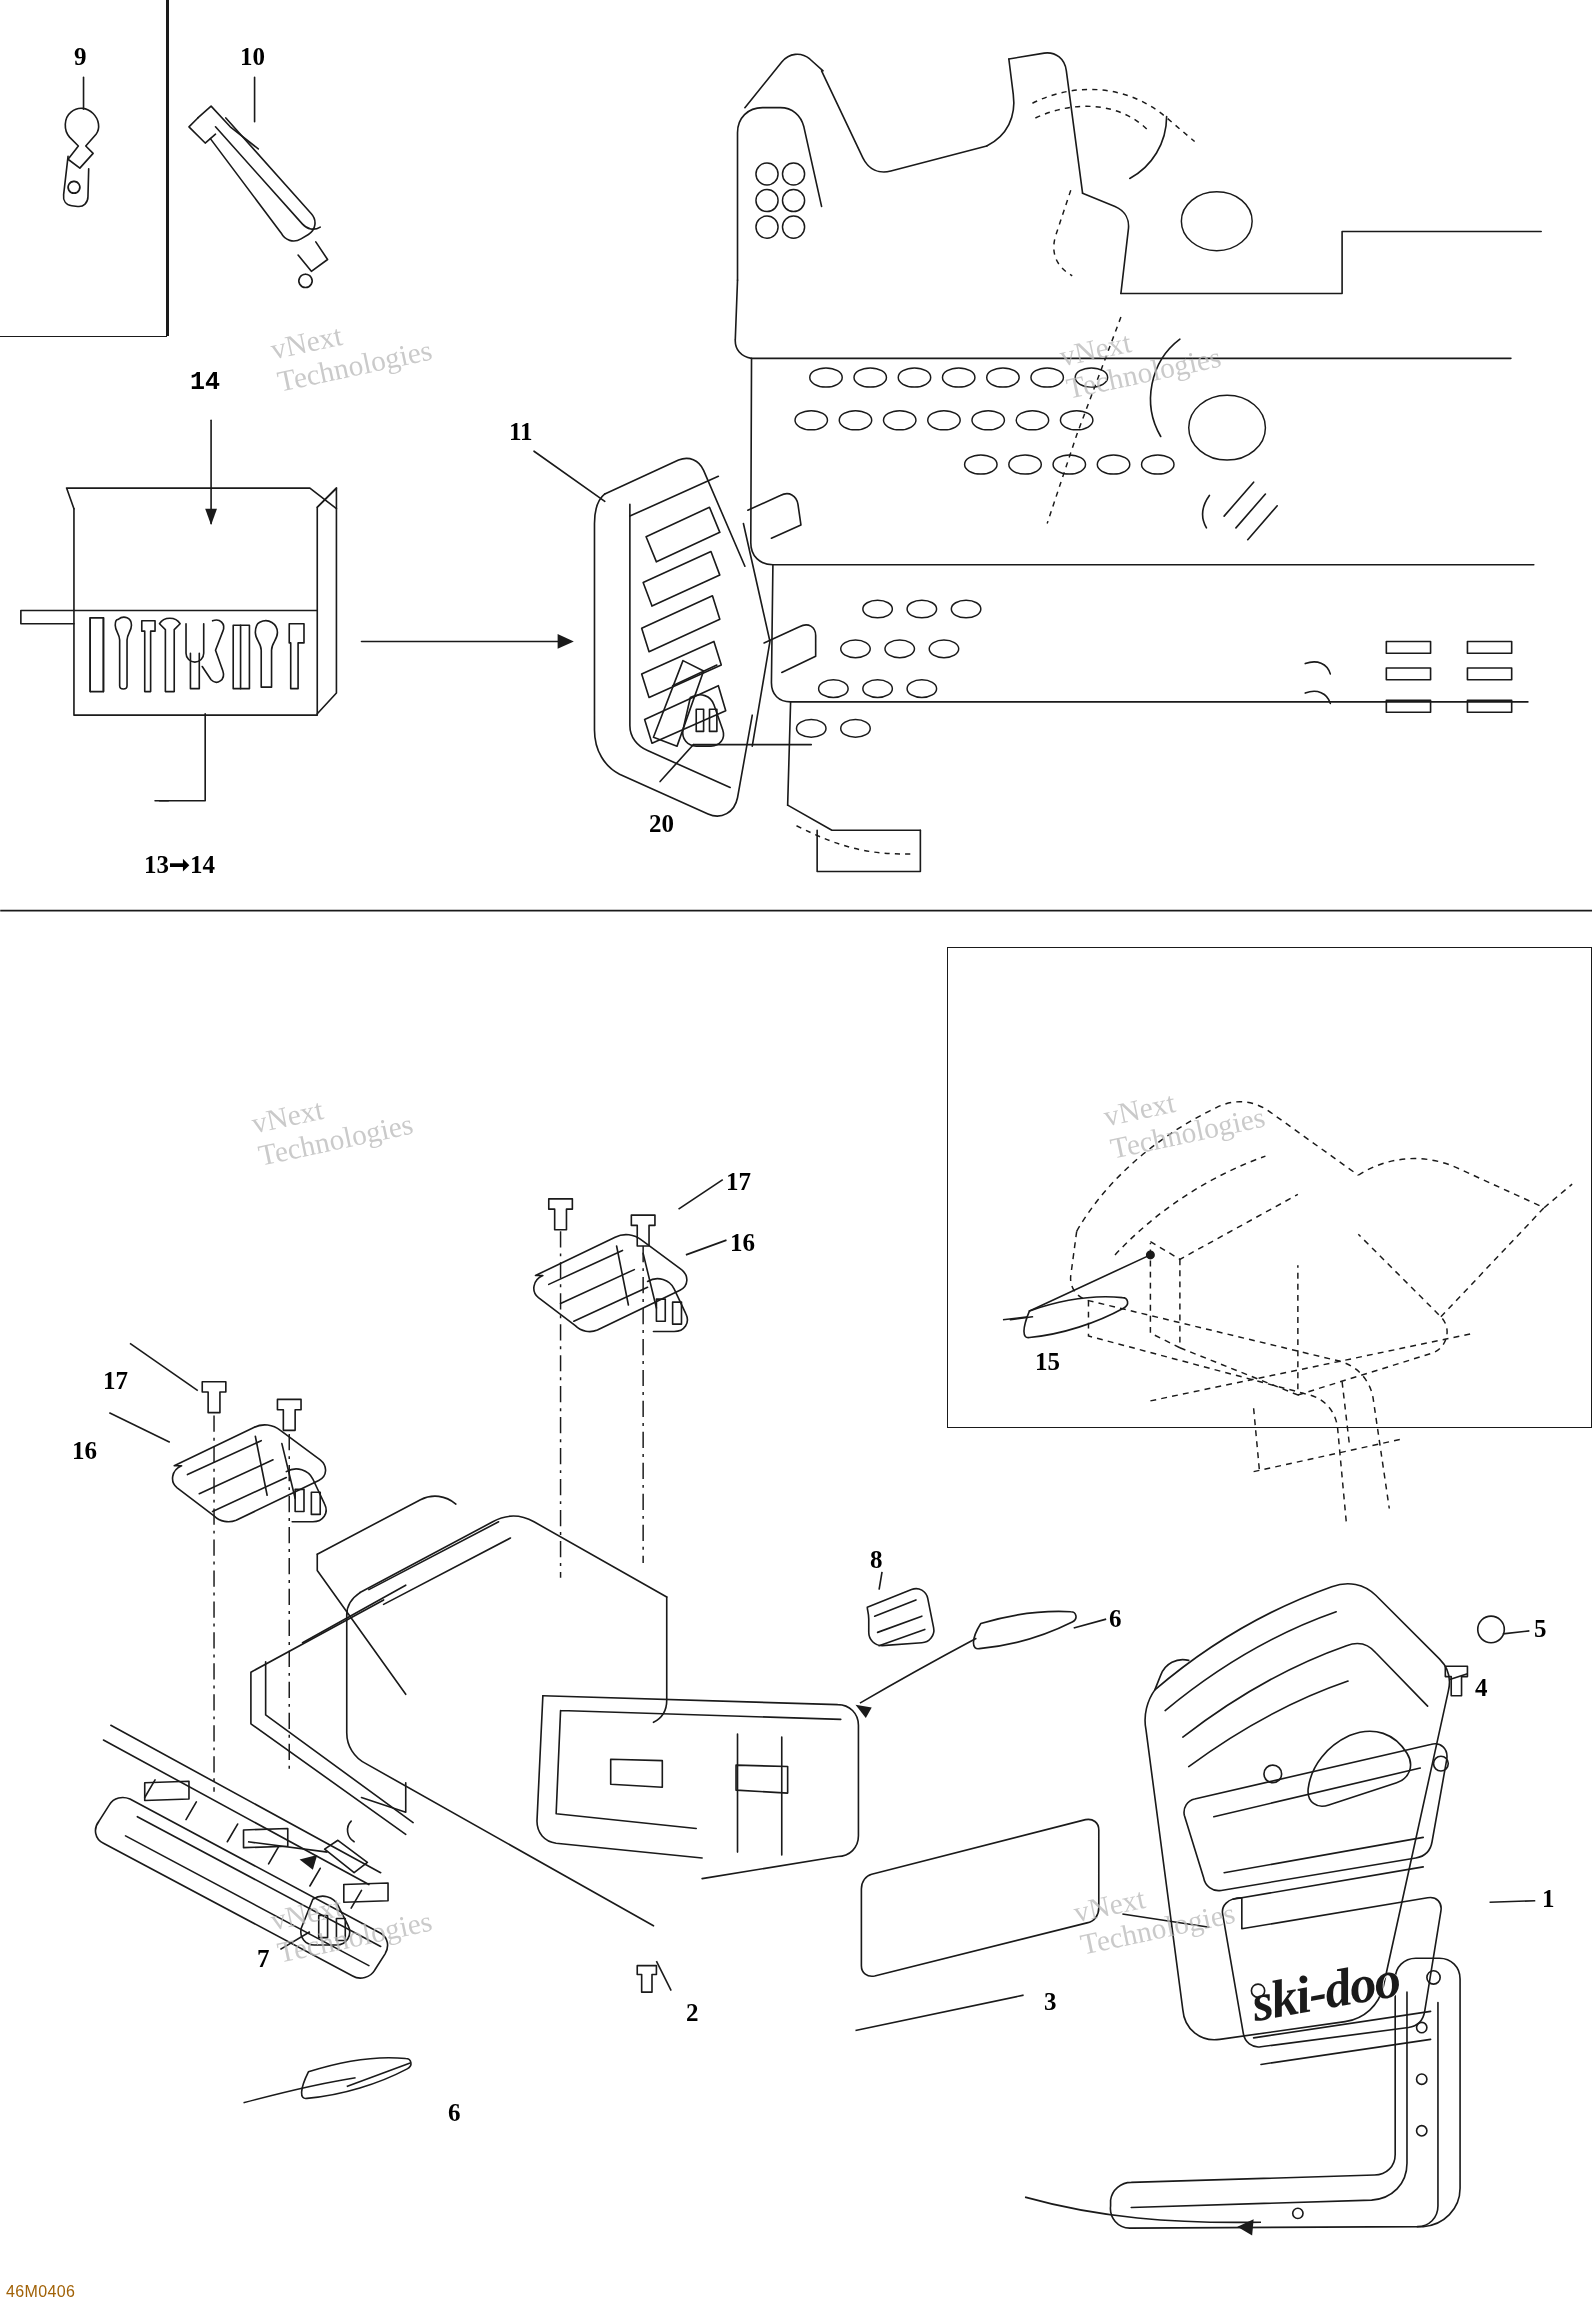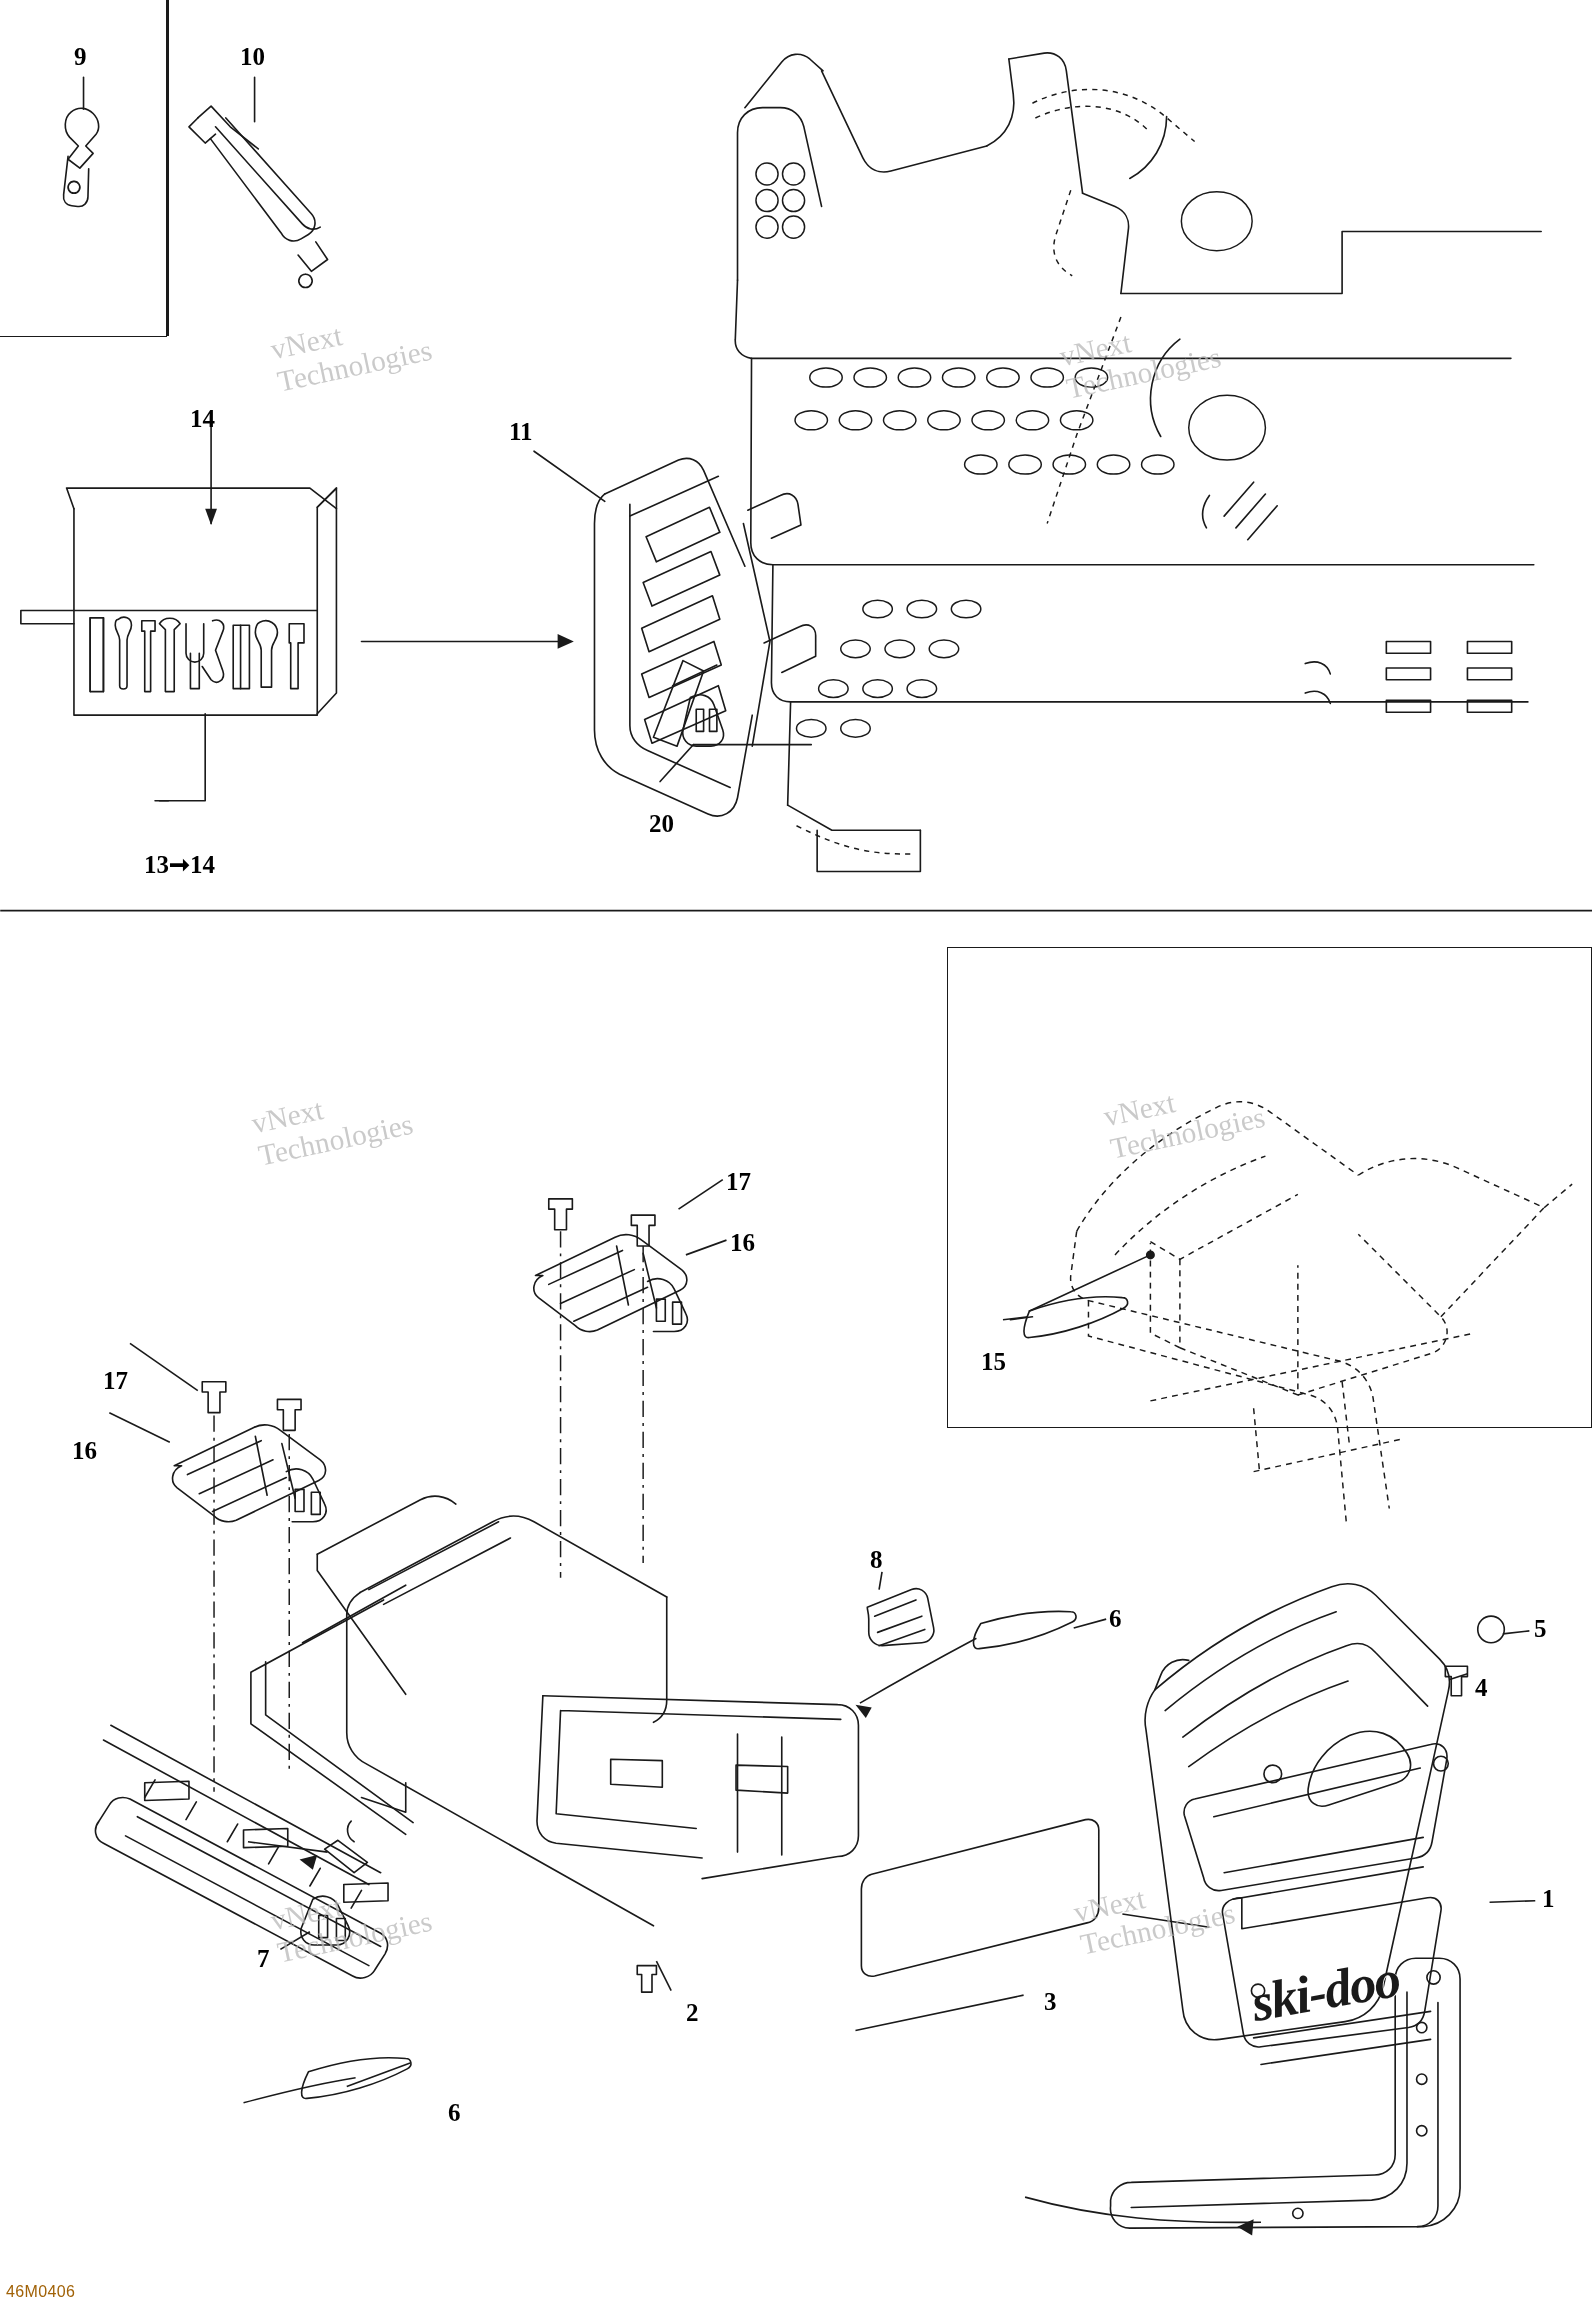--- a/index.html
+++ b/index.html
@@ -353,25 +353,25 @@
       <path d="M176,1822 L268,1886"></path>
       <path d="M148,1916 L230,1956"></path>
       <path d="M1360,1790 L1394,1786"></path>
     </g>
   </svg>
 
   <div class="box" style="left:947px; top:947px; width:645px; height:481px;"></div>
 
   <div class="lbl" style="left:74px;  top:44px;">9</div>
   <div class="lbl" style="left:240px;  top:44px;">10</div>
-  <div class="lbl" style="left:190px;  top:406px;">14</div>
+  <div class="lbl" style="left:190px;  top:370px;font-family:Liberation Mono, monospace;">14</div>
   <div class="lbl" style="left:509px;  top:419px;">11</div>
   <div class="lbl" style="left:649px;  top:811px;">20</div>
   <div class="lbl" style="left:144px; top:852px;">13➞14</div>
-  <div class="lbl" style="left:981px; top:1349px;">15</div>
+  <div class="lbl" style="left:1035px; top:1349px;">15</div>
   <div class="lbl" style="left:726px; top:1169px;">17</div>
   <div class="lbl" style="left:730px; top:1230px;">16</div>
   <div class="lbl" style="left:103px; top:1368px;">17</div>
   <div class="lbl" style="left:72px;  top:1438px;">16</div>
   <div class="lbl" style="left:870px; top:1547px;">8</div>
   <div class="lbl" style="left:1109px; top:1606px;">6</div>
   <div class="lbl" style="left:1534px; top:1616px;">5</div>
   <div class="lbl" style="left:1475px; top:1675px;">4</div>
   <div class="lbl" style="left:1542px; top:1886px;">1</div>
   <div class="lbl" style="left:1044px; top:1989px;">3</div>

